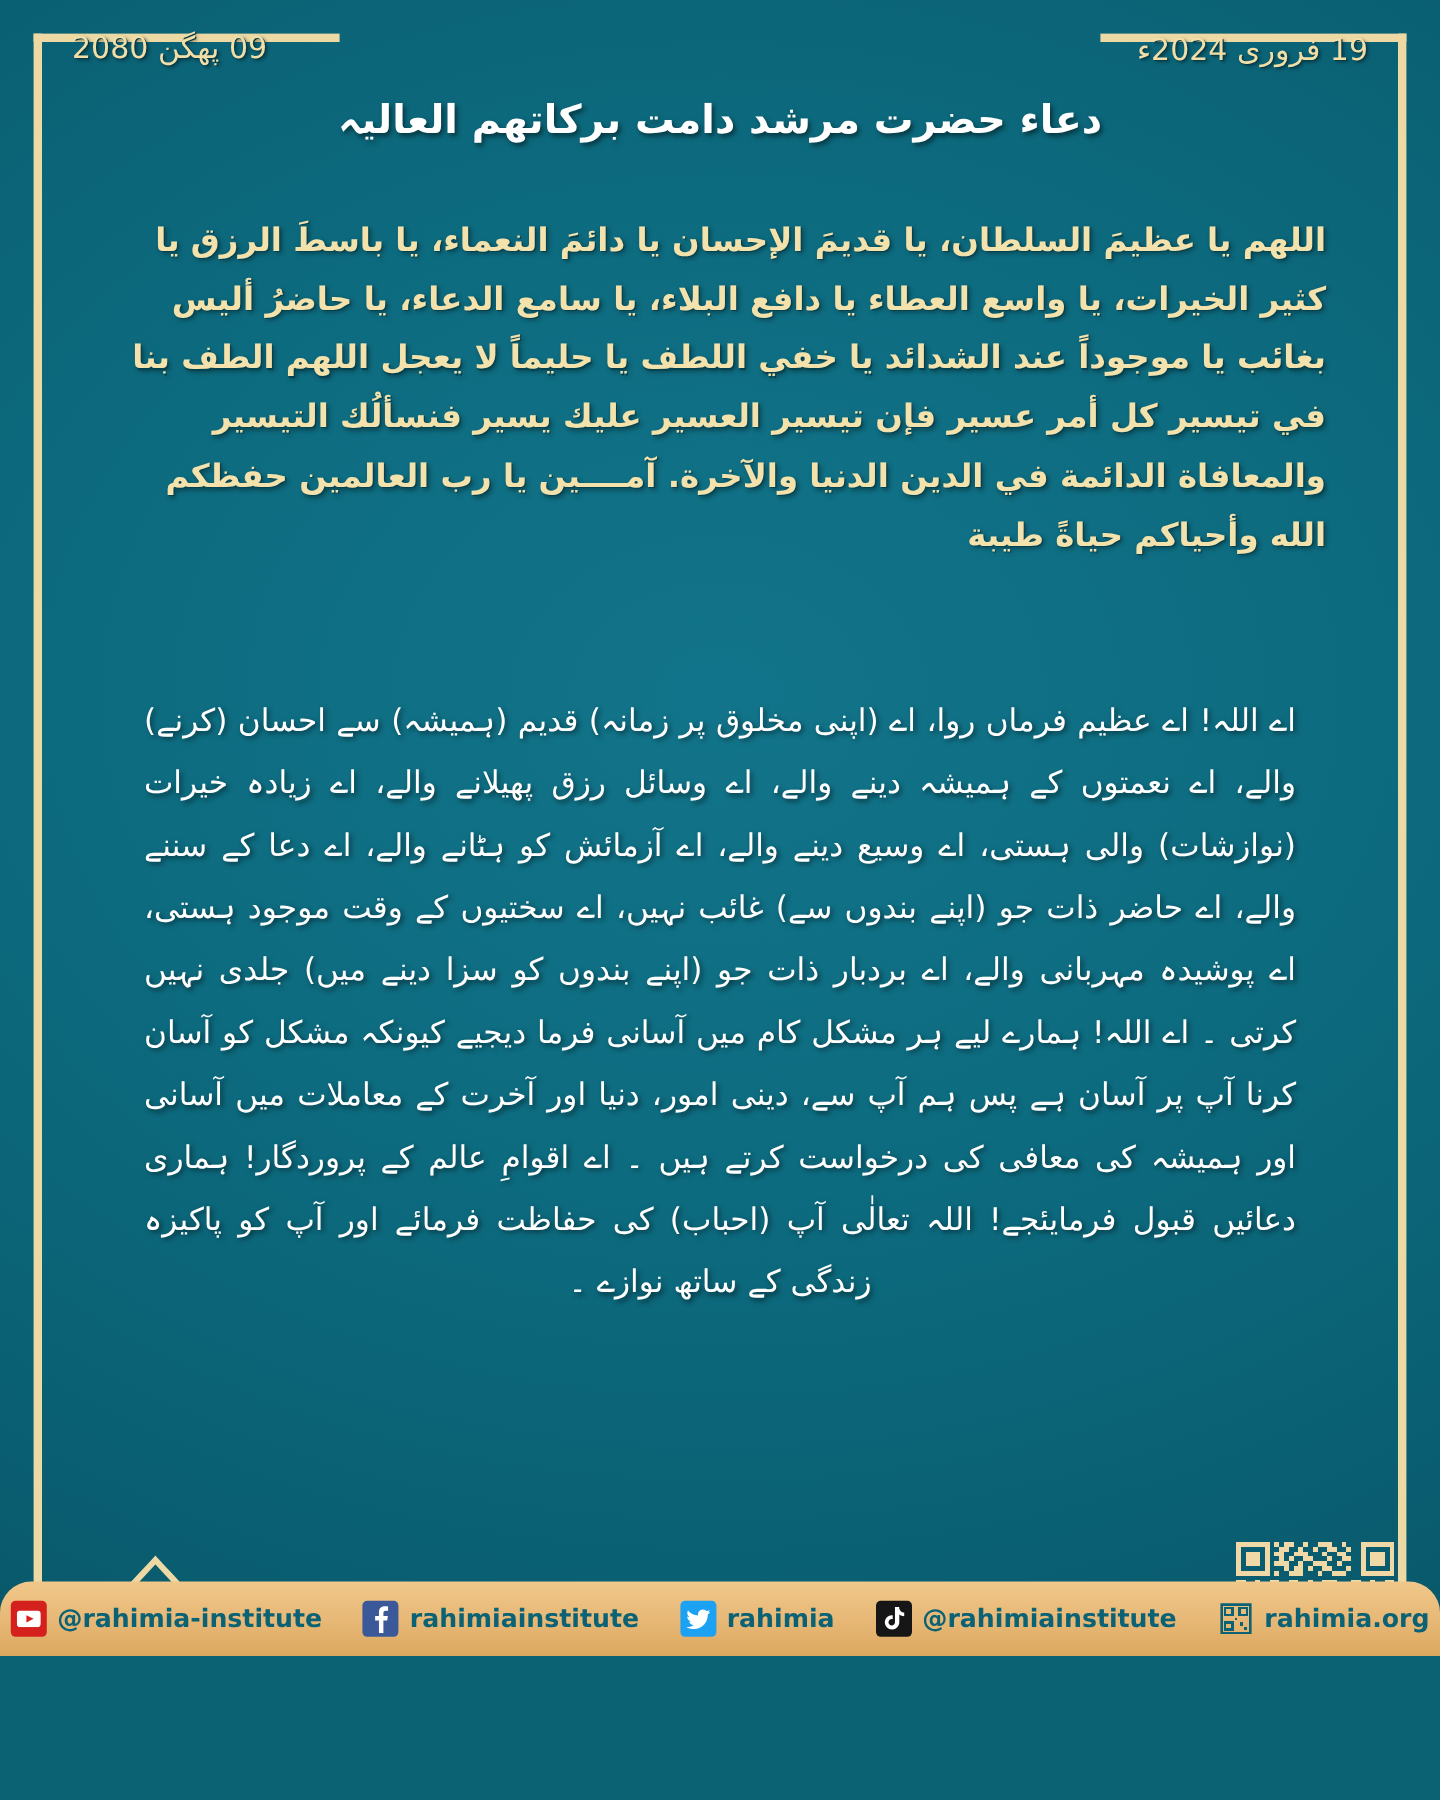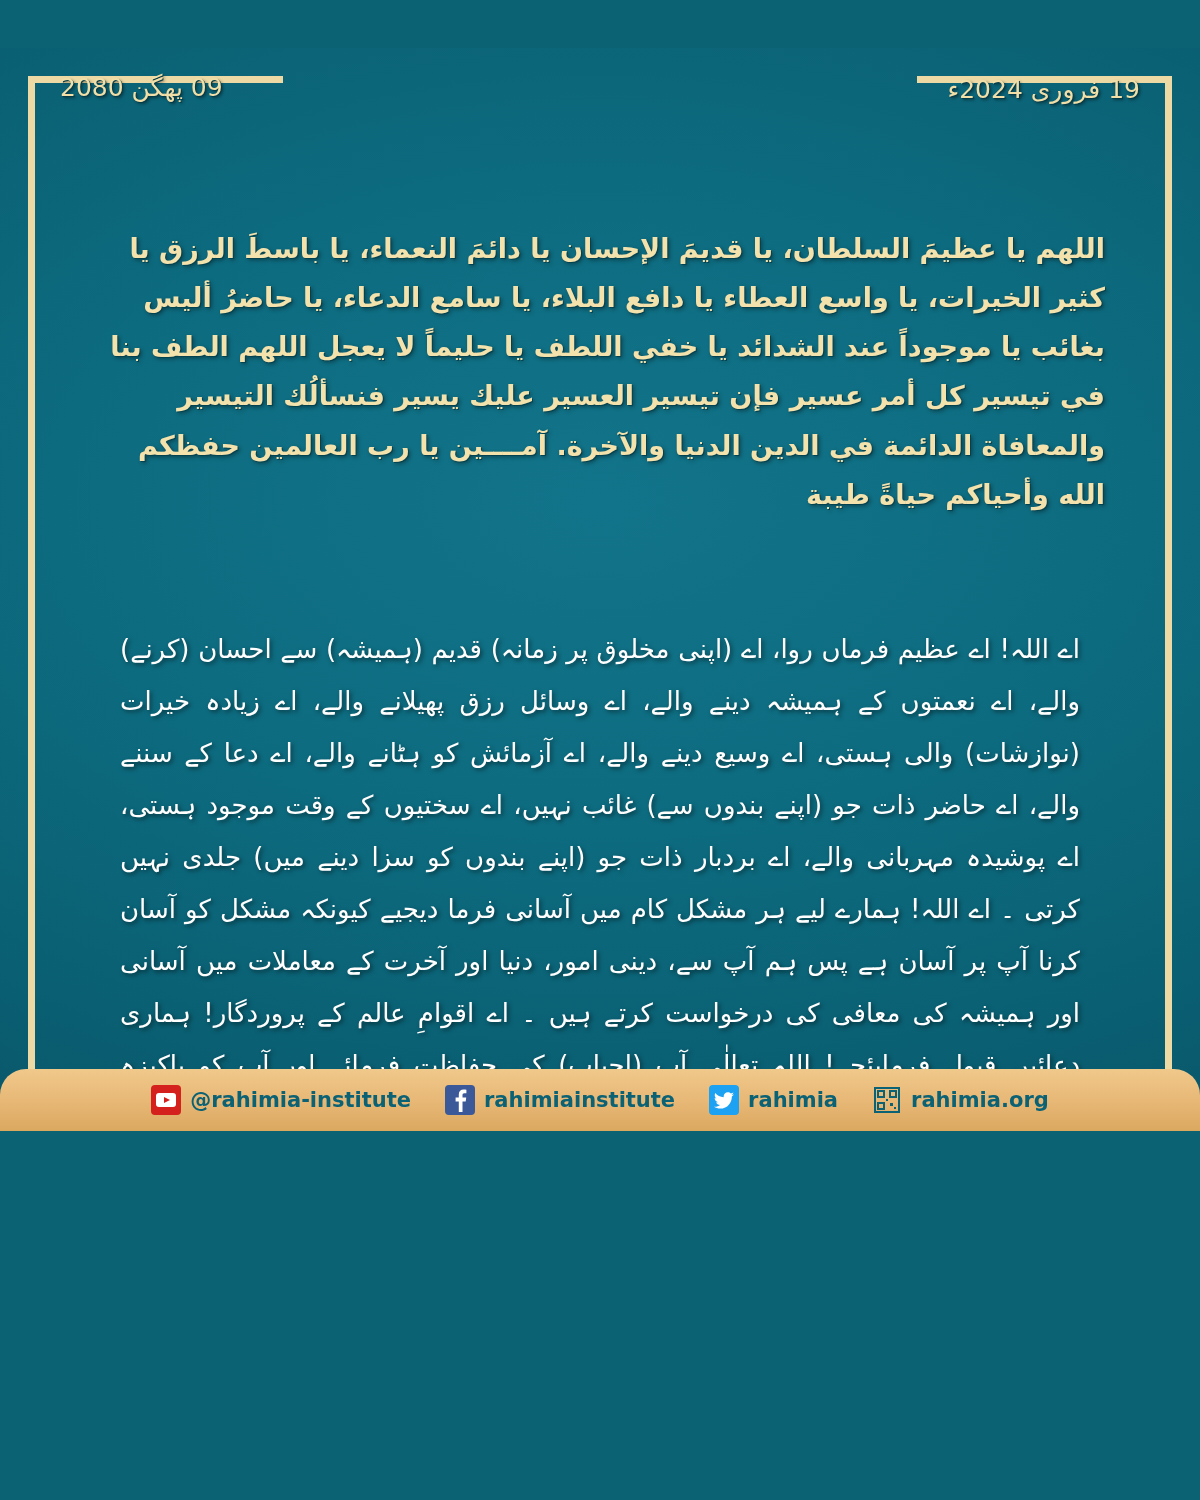--- a/index.html
+++ b/index.html
@@ -2,25 +2,24 @@
 <html><head>
 <meta charset="utf-8">
 <style>
   html,body{margin:0;padding:0;}
   body{
     width:1200px;height:1500px;overflow:hidden;
     font-family:"DejaVu Sans","Liberation Sans",sans-serif;
     background:#0b6273;
   }
   #poster{
-    position:relative;width:1200px;height:1083px;
+    position:relative;width:1200px;height:1380px;
     background:
       radial-gradient(ellipse 120% 80% at 50% 42%, #12748a 0%, #0d6b7f 38%, #0a5f72 68%, #084f60 100%);
     overflow:hidden;
-    margin-top:48px;
   }
   
   .frame-line{position:absolute;background:#ecd9a4;}
   .fl-left{left:28px;top:28px;width:7px;height:1390px;}
   .fl-right{right:28px;top:28px;width:7px;height:1390px;}
   .fl-top-l{left:28px;top:28px;height:7px;width:255px;}
   .fl-top-r{right:28px;top:28px;height:7px;width:255px;}
   .fl-bot-l{left:28px;top:1411px;height:7px;width:255px;}
   .fl-bot-r{right:28px;top:1411px;height:7px;width:255px;}
 
@@ -102,20 +101,21 @@
   <div class="frame-line fl-left"></div>
   <div class="frame-line fl-right"></div>
   <div class="frame-line fl-top-l"></div>
   <div class="frame-line fl-top-r"></div>
   <div class="frame-line fl-bot-l"></div>
   <div class="frame-line fl-bot-r"></div>
 
   <div class="date date-left">09 پھگن 2080</div>
   <div class="date date-right">19 فروری 2024ء</div>
 
+  <div class="main-title">دعاء حضرت مرشد دامت بركاتهم العالیہ</div>
 
   <div class="arabic">اللهم يا عظيمَ السلطان، يا قديمَ الإحسان يا دائمَ النعماء، يا باسطَ الرزق يا كثير الخيرات، يا واسع العطاء يا دافع البلاء، يا سامع الدعاء، يا حاضرُ أليس بغائب يا موجوداً عند الشدائد يا خفي اللطف يا حليماً لا يعجل اللهم الطف بنا في تيسير كل أمر عسير فإن تيسير العسير عليك يسير فنسألُك التيسير والمعافاة الدائمة في الدين الدنيا والآخرة. آمــــين يا رب العالمين حفظكم الله وأحياكم حياةً طيبة</div>
 
   <div class="urdu">اے اللہ! اے عظیم فرماں روا، اے (اپنی مخلوق پر زمانہ) قدیم (ہمیشہ) سے احسان (کرنے) والے، اے نعمتوں کے ہمیشہ دینے والے، اے وسائل رزق پھیلانے والے، اے زیادہ خیرات (نوازشات) والی ہستی، اے وسیع دینے والے، اے آزمائش کو ہٹانے والے، اے دعا کے سننے والے، اے حاضر ذات جو (اپنے بندوں سے) غائب نہیں، اے سختیوں کے وقت موجود ہستی، اے پوشیدہ مہربانی والے، اے بردبار ذات جو (اپنے بندوں کو سزا دینے میں) جلدی نہیں کرتی ۔ اے اللہ! ہمارے لیے ہر مشکل کام میں آسانی فرما دیجیے کیونکہ مشکل کو آسان کرنا آپ پر آسان ہے پس ہم آپ سے، دینی امور، دنیا اور آخرت کے معاملات میں آسانی اور ہمیشہ کی معافی کی درخواست کرتے ہیں ۔ اے اقوامِ عالم کے پروردگار! ہماری دعائیں قبول فرمایئجے! اللہ تعالٰی آپ (احباب) کی حفاظت فرمائے اور آپ کو پاکیزہ زندگی کے ساتھ نوازے ۔</div>
 
   <div class="logo">
     <svg viewBox="0 0 155 150" width="155" height="150" aria-hidden="true">
       <path d="M77.5 8 C 103 36, 126 56, 126 84 C 126 104, 108 118, 77.5 118 C 47 118, 29 104, 29 84 C 29 56, 52 36, 77.5 8 Z" fill="none" stroke="#ecd9a4" stroke-width="5"></path>
       <g fill="#ecd9a4" transform="translate(77.5,60) rotate(45) translate(-23,-23)">
         <rect x="0" y="0" width="46" height="5"></rect>
@@ -418,20 +418,28 @@
 
     <div class="social">
       <span class="badge bg-tw">
         <svg width="20" height="17" viewBox="0 0 24 20" aria-hidden="true">
           <path d="M24 2.4c-.9.4-1.8.7-2.8.8 1-.6 1.8-1.6 2.2-2.7-1 .6-2 1-3.1 1.2C19.4.6 18 0 16.6 0c-2.8 0-5 2.2-5 5 0 .4 0 .8.1 1.1C7.4 5.9 3.9 4 1.6 1.1c-.5.8-.7 1.6-.7 2.5 0 1.7.9 3.3 2.2 4.1-.8 0-1.6-.2-2.3-.6 0 2.4 1.7 4.4 4 4.9-.4.1-.9.2-1.3.2-.3 0-.6 0-.9-.1.6 2 2.5 3.4 4.7 3.4-1.7 1.3-3.9 2.1-6.2 2.1-.4 0-.8 0-1.2-.1 2.2 1.4 4.8 2.2 7.5 2.2 9.1 0 14-7.5 14-14v-.6c1-.7 1.8-1.6 2.6-2.7z" fill="#ffffff"></path>
         </svg>
       </span>
       <span class="label">rahimia</span>
     </div>
 
+    <div class="social">
+      <span class="badge bg-tt">
+        <svg width="18" height="20" viewBox="0 0 20 22" aria-hidden="true">
+          <path d="M14.3 0h-3.4v14.1c0 1.7-1.3 3-3 3s-3-1.3-3-3 1.3-3 3-3c.3 0 .6 0 .9.1V7.7c-.3 0-.6-.1-.9-.1C4.5 7.6 1.5 10.6 1.5 14.3S4.5 21 8.2 21s6.7-3 6.7-6.7V7.1c1.3.9 2.9 1.5 4.6 1.5V5.2c-2.6 0-4.7-2.1-4.7-4.7V0z" fill="#ffffff"></path>
+        </svg>
+      </span>
+      <span class="label">@rahimiainstitute</span>
+    </div>
 
     <div class="social">
       <span class="badge bg-qr">
         <svg width="26" height="26" viewBox="0 0 26 26" shape-rendering="crispEdges" aria-hidden="true">
           <rect x="1" y="1" width="24" height="24" fill="none" stroke="#0c6275" stroke-width="2"></rect>
           <rect x="4" y="4" width="6" height="6" fill="none" stroke="#0c6275" stroke-width="2"></rect>
           <rect x="16" y="4" width="6" height="6" fill="none" stroke="#0c6275" stroke-width="2"></rect>
           <rect x="4" y="16" width="6" height="6" fill="none" stroke="#0c6275" stroke-width="2"></rect>
           <rect x="16" y="16" width="3" height="3" fill="#0c6275"></rect>
           <rect x="20" y="20" width="2" height="2" fill="#0c6275"></rect>

